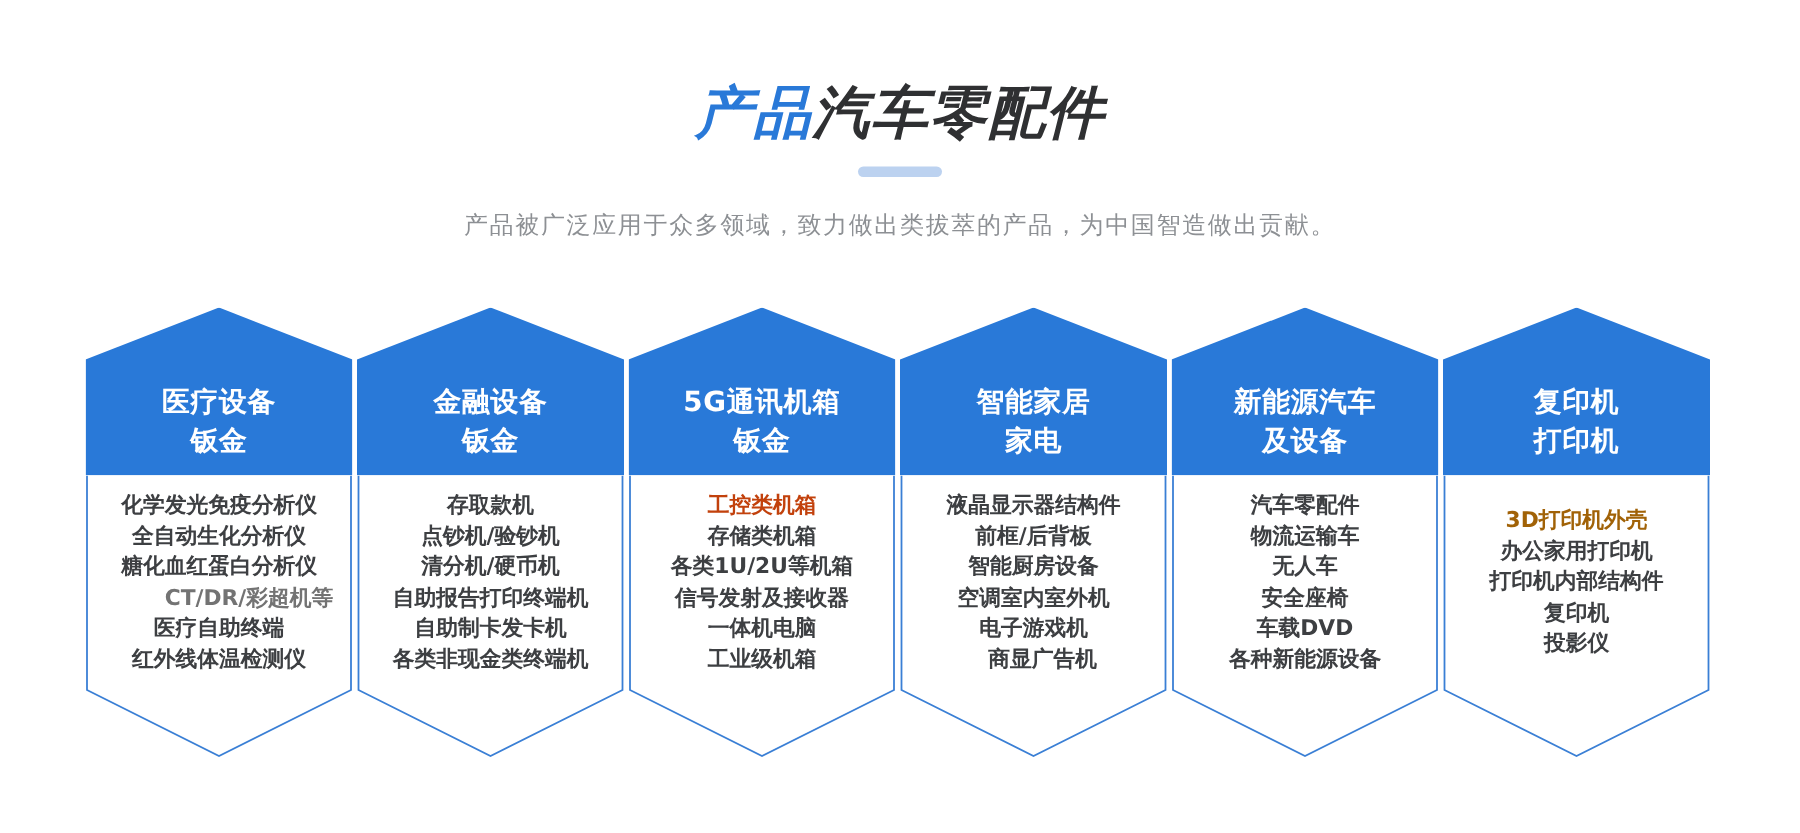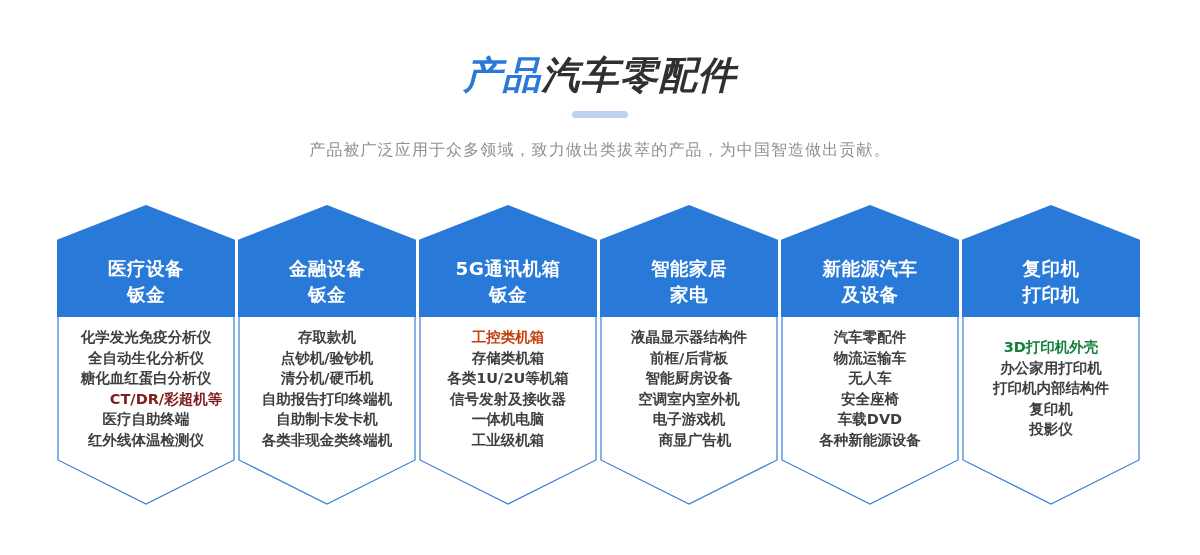--- a/index.html
+++ b/index.html
@@ -149,21 +149,21 @@
           <div class="head-line">钣金</div>
         </div>
         <div class="card-body">
           <svg class="card-body-outline" viewBox="0 0 178 188" width="178" height="188" preserveAspectRatio="none">
             <path d="M1 0 L1 143 L89 187 L177 143 L177 0" fill="#ffffff" stroke="#3a7fd5" stroke-width="1.2"></path>
           </svg>
           <div class="card-list">
             <div class="item" style="color: rgb(61, 63, 66);">化学发光免疫分析仪</div>
             <div class="item" style="color: rgb(61, 63, 66);">全自动生化分析仪</div>
             <div class="item" style="color: rgb(61, 63, 66);">糖化血红蛋白分析仪</div>
-            <div class="item" style="color: #7f1d1d; margin-left: 40px;">CT/DR/彩超机等</div>
+            <div class="item" style="color: #737373; margin-left: 40px;">CT/DR/彩超机等</div>
             <div class="item" style="color: rgb(61, 63, 66);">医疗自助终端</div>
             <div class="item" style="color: rgb(61, 63, 66);">红外线体温检测仪</div>
           </div>
         </div>
       </div>
       <div class="card">
         <div class="card-head" style="background: rgb(41, 121, 216);">
           <div class="head-line">金融设备</div>
           <div class="head-line">钣金</div>
         </div>
@@ -241,21 +241,21 @@
       <div class="card">
         <div class="card-head" style="background: rgb(41, 121, 216);">
           <div class="head-line">复印机</div>
           <div class="head-line">打印机</div>
         </div>
         <div class="card-body">
           <svg class="card-body-outline" viewBox="0 0 178 188" width="178" height="188" preserveAspectRatio="none">
             <path d="M1 0 L1 143 L89 187 L177 143 L177 0" fill="#ffffff" stroke="#3a7fd5" stroke-width="1.2"></path>
           </svg>
           <div class="card-list">
-            <div class="item" style="color: #15803d;">3D打印机外壳</div>
+            <div class="item" style="color: #a16207;">3D打印机外壳</div>
             <div class="item" style="color: rgb(61, 63, 66);">办公家用打印机</div>
             <div class="item" style="color: rgb(61, 63, 66);">打印机内部结构件</div>
             <div class="item" style="color: rgb(61, 63, 66);">复印机</div>
             <div class="item" style="color: rgb(61, 63, 66);">投影仪</div>
           </div>
         </div>
       </div>
     </div>
 
 </div>

